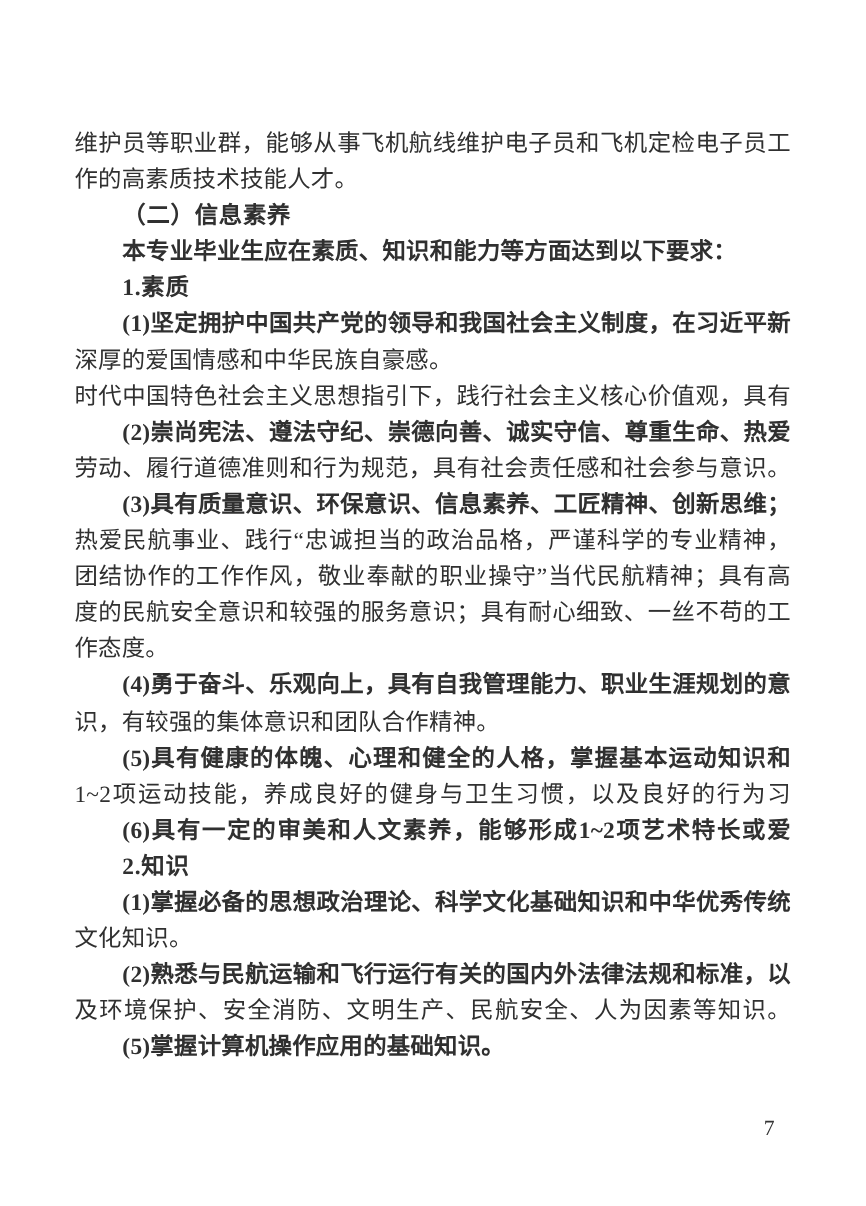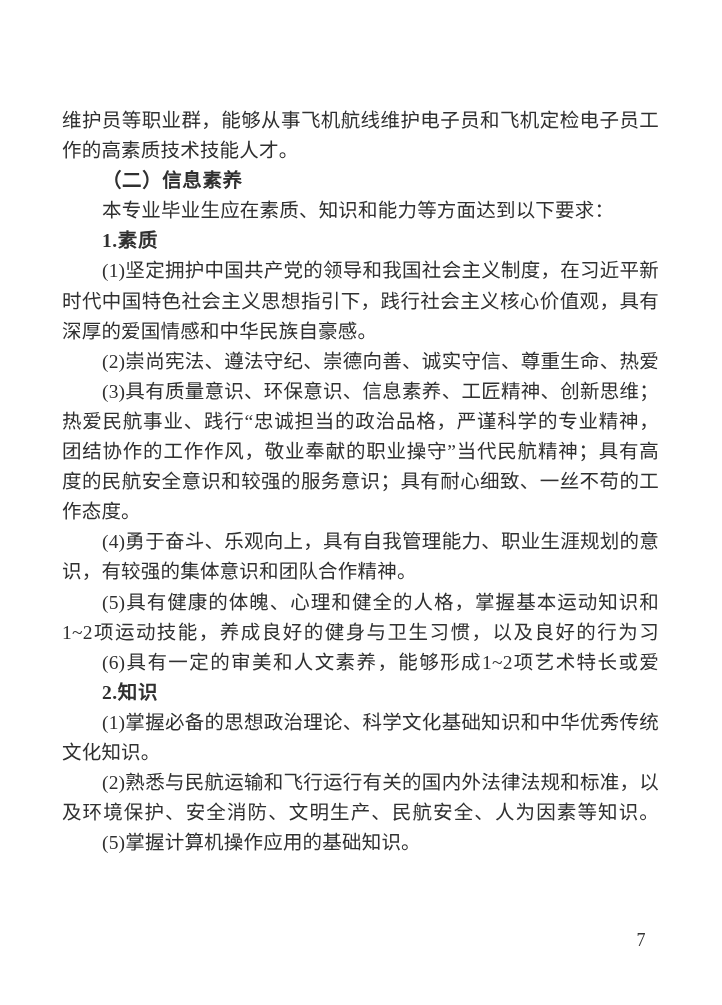--- a/index.html
+++ b/index.html
@@ -29,21 +29,21 @@
     line-height:30.1px;
     height:30.1px;
     overflow:hidden;
     text-align:justify;
     text-justify:inter-ideograph;
     word-break:break-all;
     color:var(--ink);
     letter-spacing:0.2px;
   }
   .line.full{ text-align-last:justify; }
-  .line.indent{ text-indent:2.05em; }
+  .line.indent{ text-indent:2.05em;font-weight:bold; }
   .line.bold{ font-weight:700; letter-spacing:0.6px; }
   .page-number{
     position:absolute;
     top:929px;left:629px;
     width:24px;
     font-size:18px;
     line-height:22px;
     text-align:center;
     color:#343434;
     font-family:"Liberation Serif","DejaVu Serif",serif;
@@ -53,23 +53,24 @@
 <body>
 
 <div class="page">
   <div class="doc-body">
       <div class="line full">维护员等职业群，能够从事飞机航线维护电子员和飞机定检电子员工</div>
       <div class="line">作的高素质技术技能人才。</div>
       <div class="line indent bold">（二）信息素养</div>
       <div class="line indent">本专业毕业生应在素质、知识和能力等方面达到以下要求：</div>
       <div class="line indent bold">1.素质</div>
       <div class="line indent full">(1)坚定拥护中国共产党的领导和我国社会主义制度，在习近平新</div>
+      <div class="line">深厚的爱国情感和中华民族自豪感。</div>
       <div class="line full">时代中国特色社会主义思想指引下，践行社会主义核心价值观，具有</div>
-      <div class="line">深厚的爱国情感和中华民族自豪感。</div>
       <div class="line indent full">(2)崇尚宪法、遵法守纪、崇德向善、诚实守信、尊重生命、热爱</div>
+      <div class="line full">劳动、履行道德准则和行为规范，具有社会责任感和社会参与意识。</div>
       <div class="line indent full">(3)具有质量意识、环保意识、信息素养、工匠精神、创新思维；</div>
       <div class="line full">热爱民航事业、践行“忠诚担当的政治品格，严谨科学的专业精神，</div>
       <div class="line full">团结协作的工作作风，敬业奉献的职业操守”当代民航精神；具有高</div>
       <div class="line full">度的民航安全意识和较强的服务意识；具有耐心细致、一丝不苟的工</div>
       <div class="line">作态度。</div>
       <div class="line indent full">(4)勇于奋斗、乐观向上，具有自我管理能力、职业生涯规划的意</div>
       <div class="line">识，有较强的集体意识和团队合作精神。</div>
       <div class="line indent full">(5)具有健康的体魄、心理和健全的人格，掌握基本运动知识和</div>
       <div class="line full">1~2项运动技能，养成良好的健身与卫生习惯，以及良好的行为习惯。</div>
       <div class="line indent full">(6)具有一定的审美和人文素养，能够形成1~2项艺术特长或爱好。</div>

